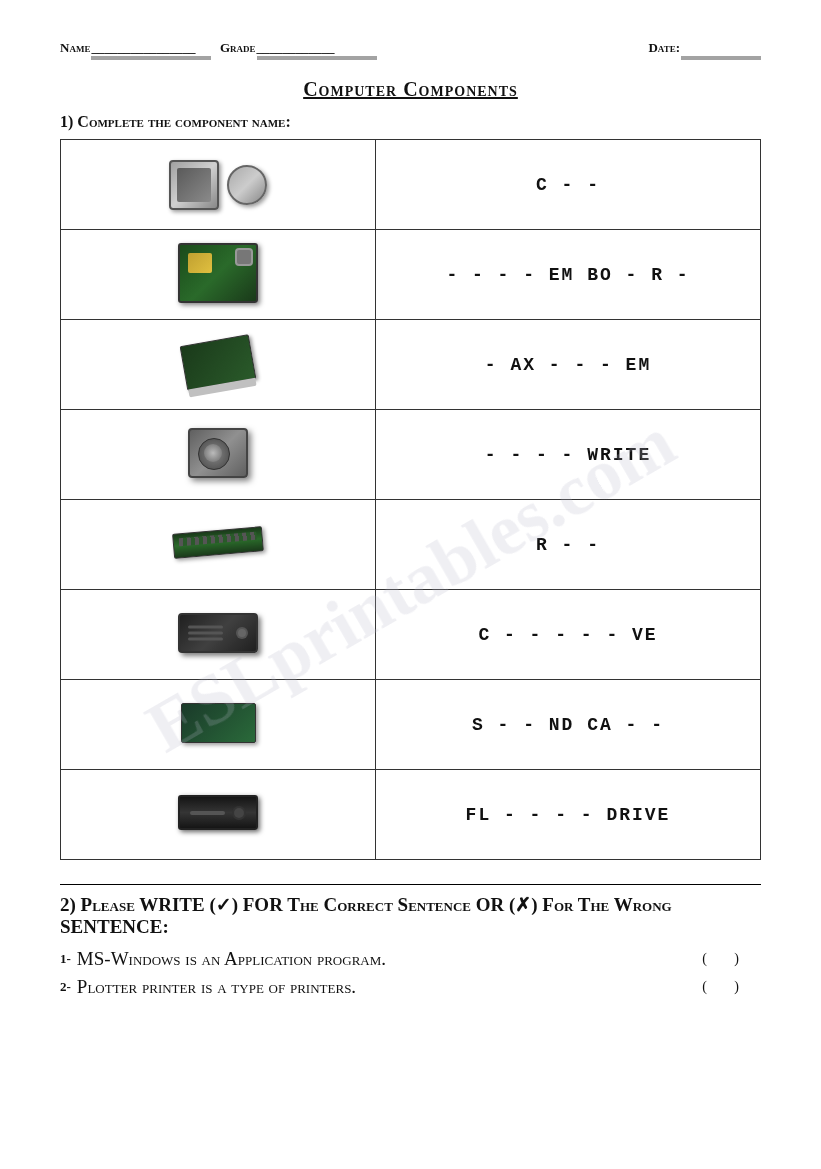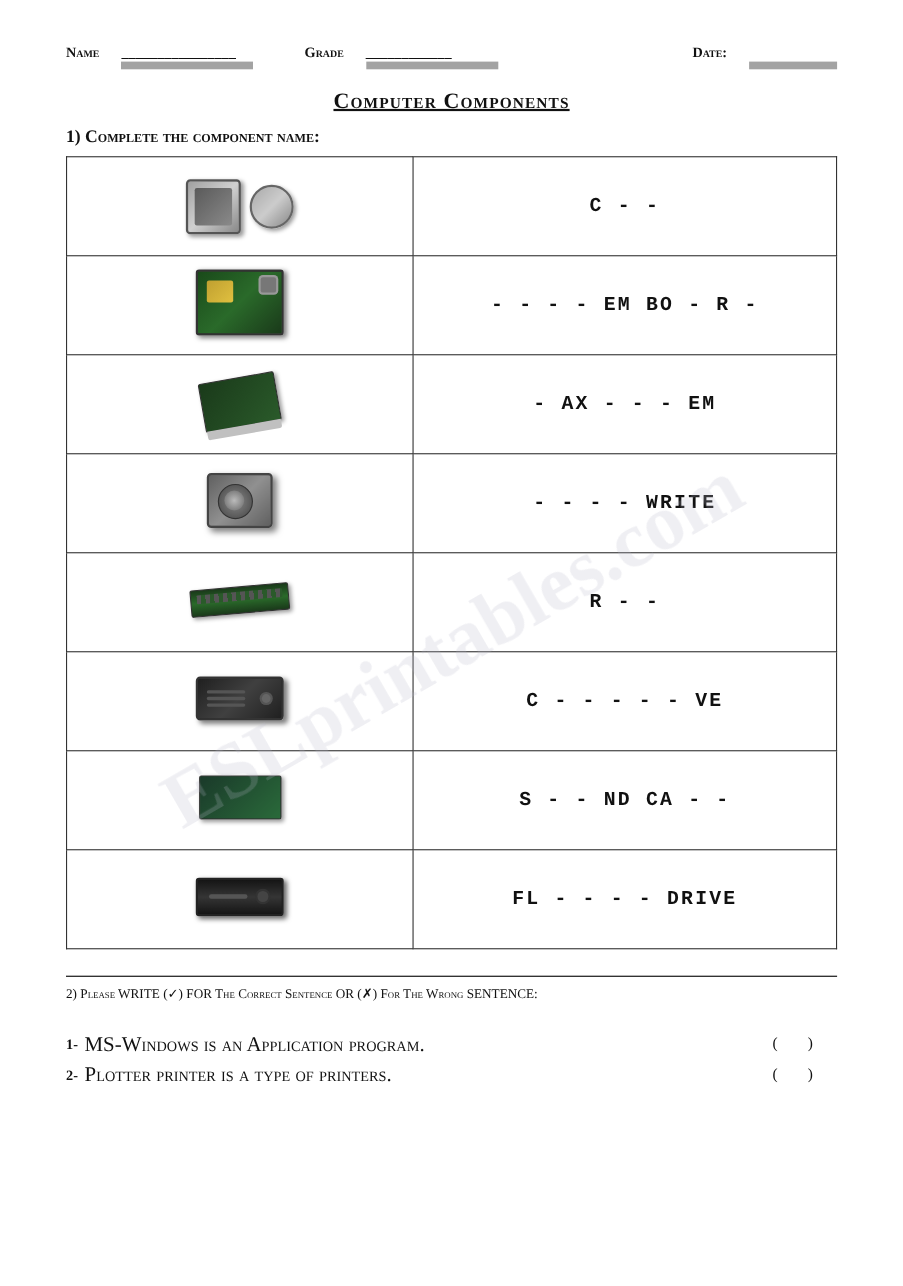--- a/index.html
+++ b/index.html
@@ -16,24 +16,24 @@
       justify-content: space-between;
       align-items: center;
       margin-bottom: 18px;
       font-size: 13px;
       font-variant: small-caps;
       font-weight: bold;
     }
     .header-field {
       display: flex;
       align-items: baseline;
-      gap: 20px;
+      gap: 1px;
     }
     .header-underline {
-      border-bottom: 7px solid #a3a3a3;
+      border-bottom: 4px solid #a3a3a3;
       display: inline-block;
       min-width: 120px;
     }
     .page-title {
       text-align: center;
       font-size: 20px;
       font-weight: bold;
       font-variant: small-caps;
       text-decoration: underline;
       margin-bottom: 12px;
@@ -274,24 +274,24 @@
       transform: translate(-50%, -50%) rotate(-30deg);
       font-size: 72px;
       color: rgba(180, 180, 200, 0.22);
       font-family: 'Times New Roman', serif;
       pointer-events: none;
       white-space: nowrap;
       z-index: 100;
       font-weight: bold;
     }
     .section2-instruction {
-      font-size: 12px;
-      font-variant: small-caps;
-      font-weight: normal;
-      margin-bottom: 28px;
+      font-size: 19px;
+      font-variant: small-caps;
+      font-weight: bold;
+      margin-bottom: 10px;
       border-top: 1px solid #000;
       padding-top: 8px;
     }
     .sentence-row {
       display: flex;
       justify-content: space-between;
       align-items: center;
       font-size: 13px;
       margin-bottom: 6px;
     }

